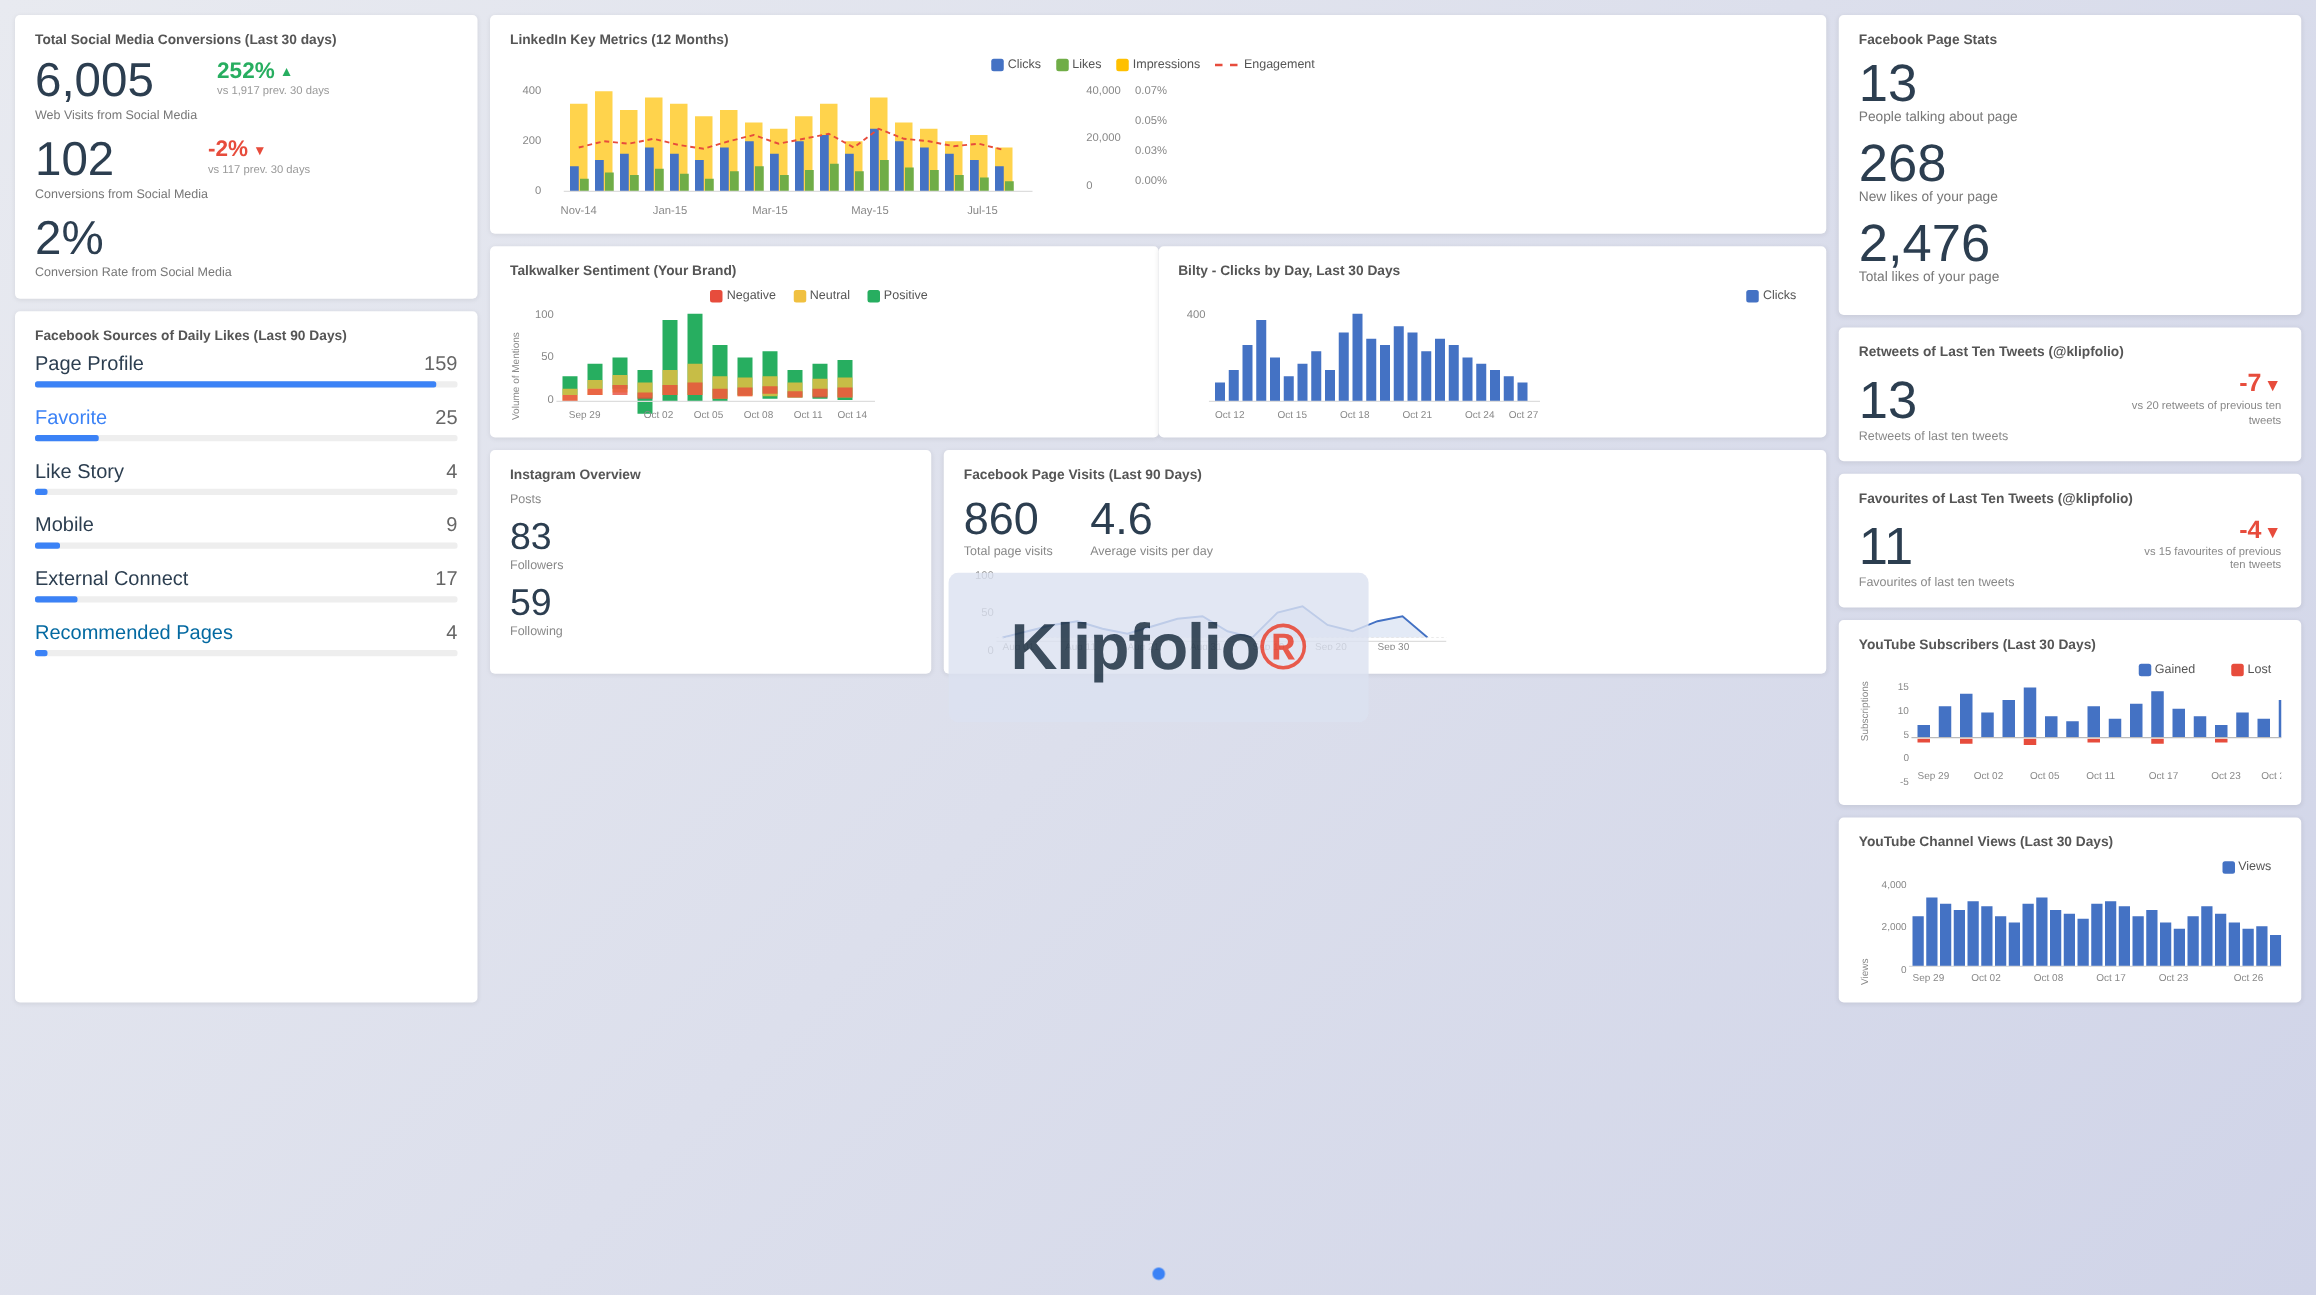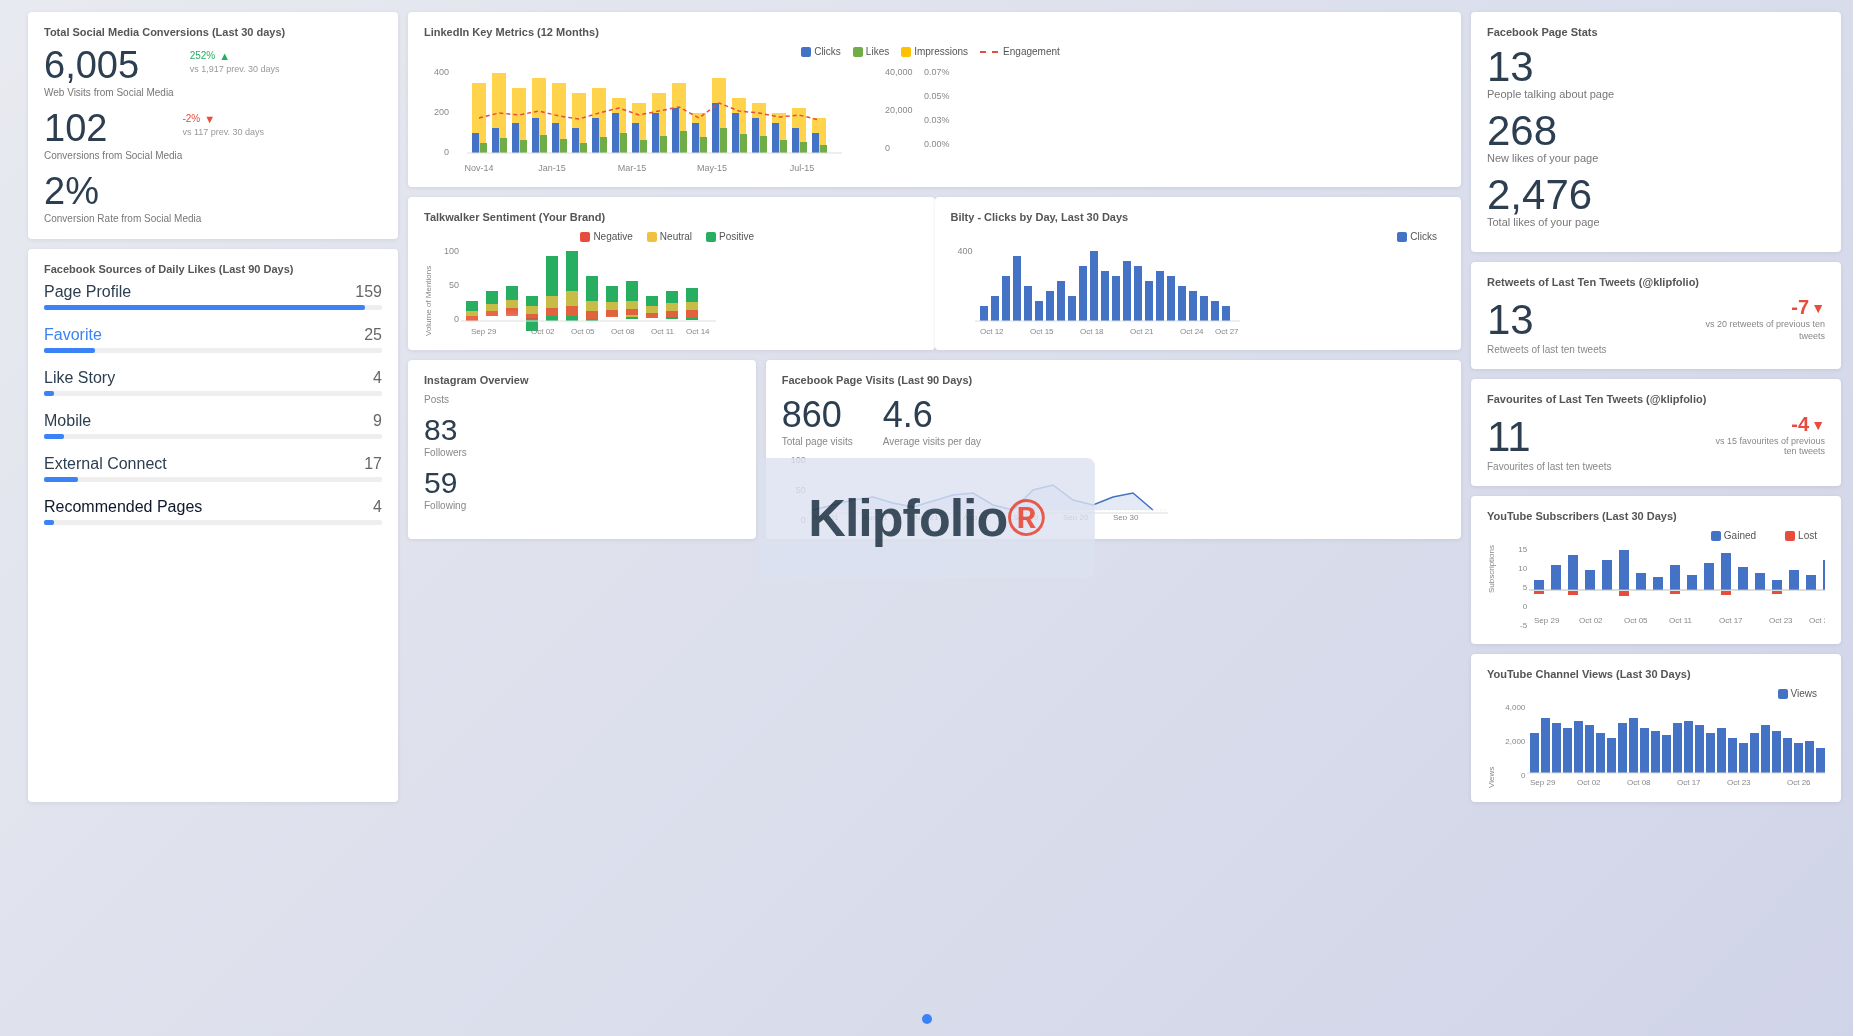--- a/index.html
+++ b/index.html
@@ -23,21 +23,21 @@
       text-transform: none;
     }
 
     
     .social-conversions {
       grid-column: 1;
       grid-row: 1;
     }
     .metric-big { font-size: 38px; font-weight: 300; color: #2c3e50; line-height: 1; }
     .metric-label { font-size: 10px; color: #777; margin-top: 2px; line-height: 1.3; }
-    .metric-change { font-size: 10px; font-weight: 400; }
+    .metric-change { font-size: 18px; font-weight: 700; }
     .metric-change.up { color: #27ae60; }
     .metric-change.down { color: #e74c3c; }
     .metric-change-sub { font-size: 9px; color: #999; }
     .arrow-up::after { content: '▲'; color: #27ae60; font-size: 11px; }
     .arrow-down::after { content: '▼'; color: #e74c3c; font-size: 11px; }
     .fb-stat-item { margin-bottom: 10px; }
     .fb-stat-num { font-size: 42px; font-weight: 300; color: #2c3e50; line-height: 1; }
     .fb-stat-label { font-size: 11px; color: #777; }
 
     
@@ -79,21 +79,20 @@
       height: 10px;
       background: #3b82f6;
       border-radius: 50%;
     }
 
     
     .main-grid {
       display: grid;
       grid-template-columns: 370px 1fr 370px;
       gap: 10px;
-      margin-left: 16px;
     }
     .col1 { display: flex; flex-direction: column; gap: 10px; }
     .col2 { display: flex; flex-direction: column; gap: 10px; }
     .col3 { display: flex; flex-direction: column; gap: 10px; }
 
     .small-metric { margin-bottom: 8px; }
     .small-metric .num { font-size: 30px; font-weight: 300; color: #2c3e50; }
     .small-metric .lbl { font-size: 10px; color: #888; }
 
     .tweet-row { display: flex; align-items: flex-start; justify-content: space-between; }
@@ -187,21 +186,21 @@
         <div style="display:flex;justify-content:space-between;align-items:baseline;margin-bottom:4px;">
           <span style="font-size:16px;color:#2c3e50;font-weight:400;">External Connect</span>
           <span style="font-size:16px;color:#666;">17</span>
         </div>
         <div style="height:5px;background:#eee;border-radius:2px;">
           <div style="height:5px;background:#3b82f6;border-radius:2px;width:10%;"></div>
         </div>
       </div>
           <div style="margin-bottom: 16px;">
         <div style="display:flex;justify-content:space-between;align-items:baseline;margin-bottom:4px;">
-          <span style="font-size:16px;color:#0f172a;font-weight:400;">Recommended Pages</span>
+          <span style="font-size:16px;color:#0369a1;font-weight:400;">Recommended Pages</span>
           <span style="font-size:16px;color:#666;">4</span>
         </div>
         <div style="height:5px;background:#eee;border-radius:2px;">
           <div style="height:5px;background:#3b82f6;border-radius:2px;width:3%;"></div>
         </div>
       </div>
         </div>
     </div>
   </div>
 

